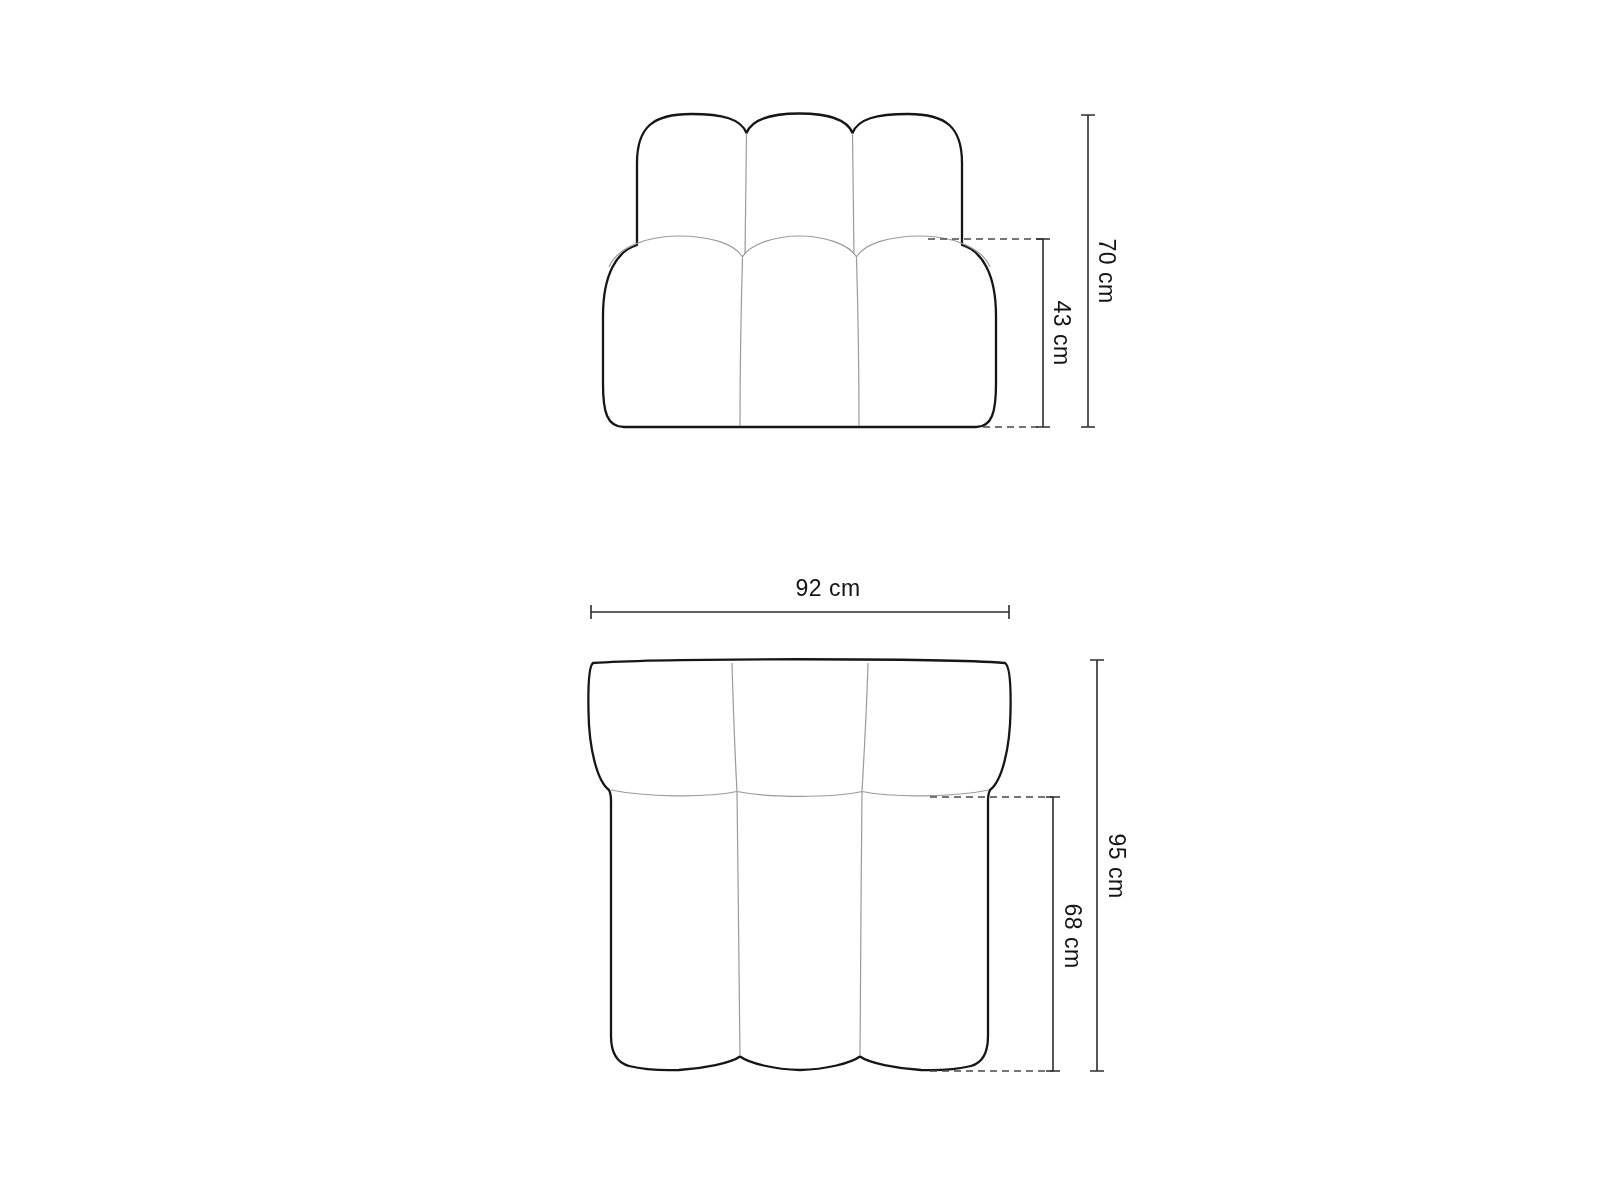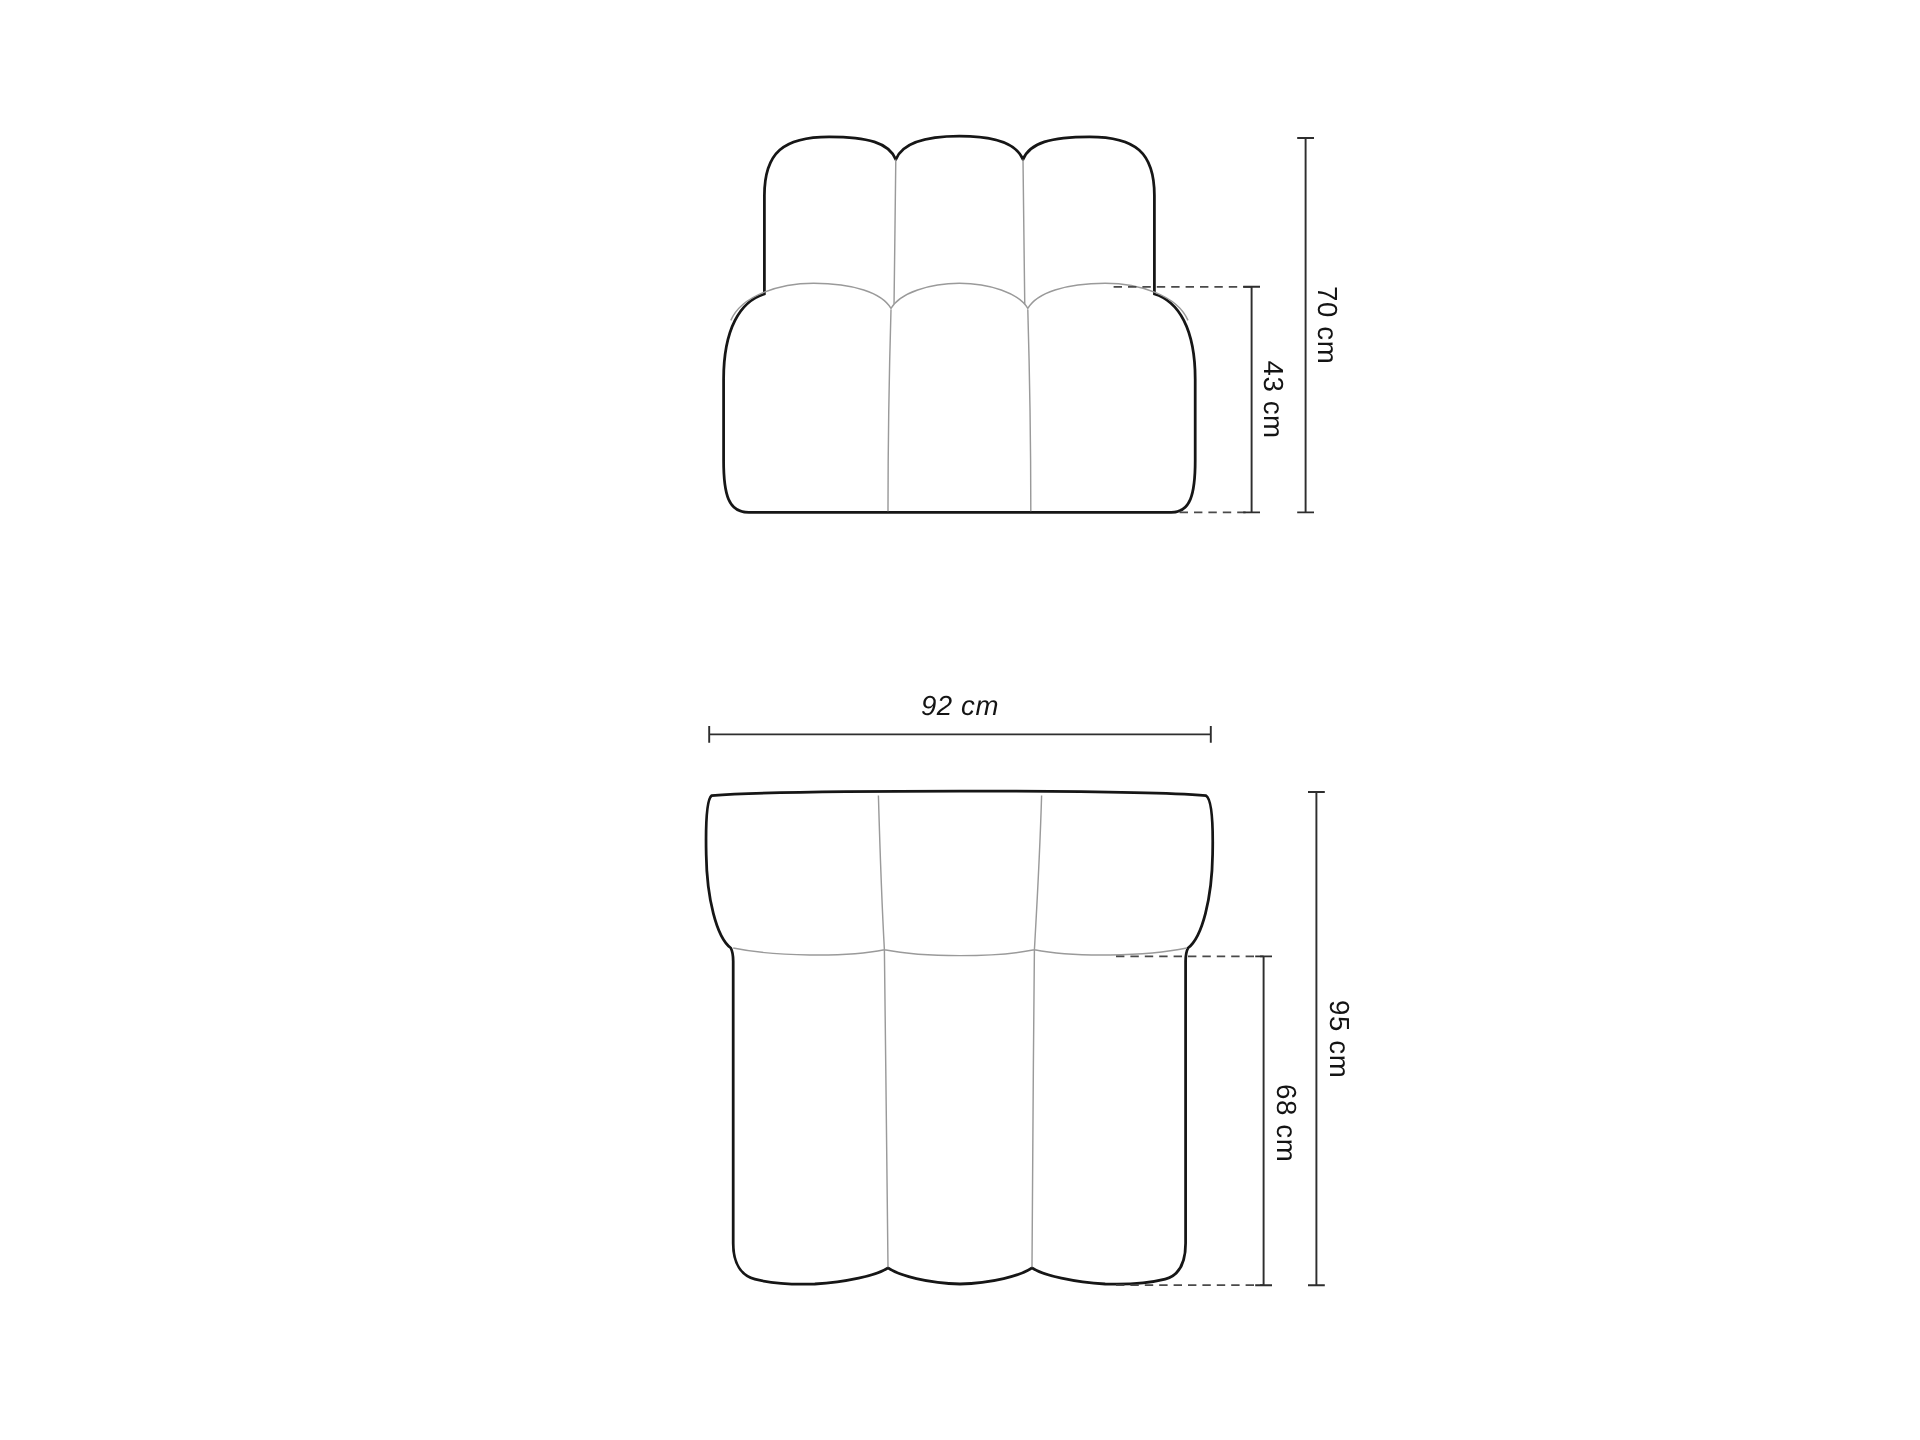--- a/index.html
+++ b/index.html
@@ -143,19 +143,19 @@
       <path d="M 1097 660 L 1097 1071
                M 1090 660 L 1104 660
                M 1090 1071 L 1104 1071" fill="none" stroke="#2e2e2e" stroke-width="1.6"></path>
     </g>
   </svg>
 
   <div class="dim-label vert" style="left:1106px; top:271px;">70 cm</div>
 
   <div class="dim-label vert" style="left:1061px; top:333px;">43 cm</div>
 
-  <div class="dim-label" style="left:800px; top:588px;font-style:italic;">92 cm</div>
+  <div class="dim-label" style="left:828px; top:588px;">92 cm</div>
 
   <div class="dim-label vert" style="left:1116px; top:866px;">95 cm</div>
 
   <div class="dim-label vert" style="left:1072px; top:936px;">68 cm</div>
 
 </div>
 
 </body></html>

